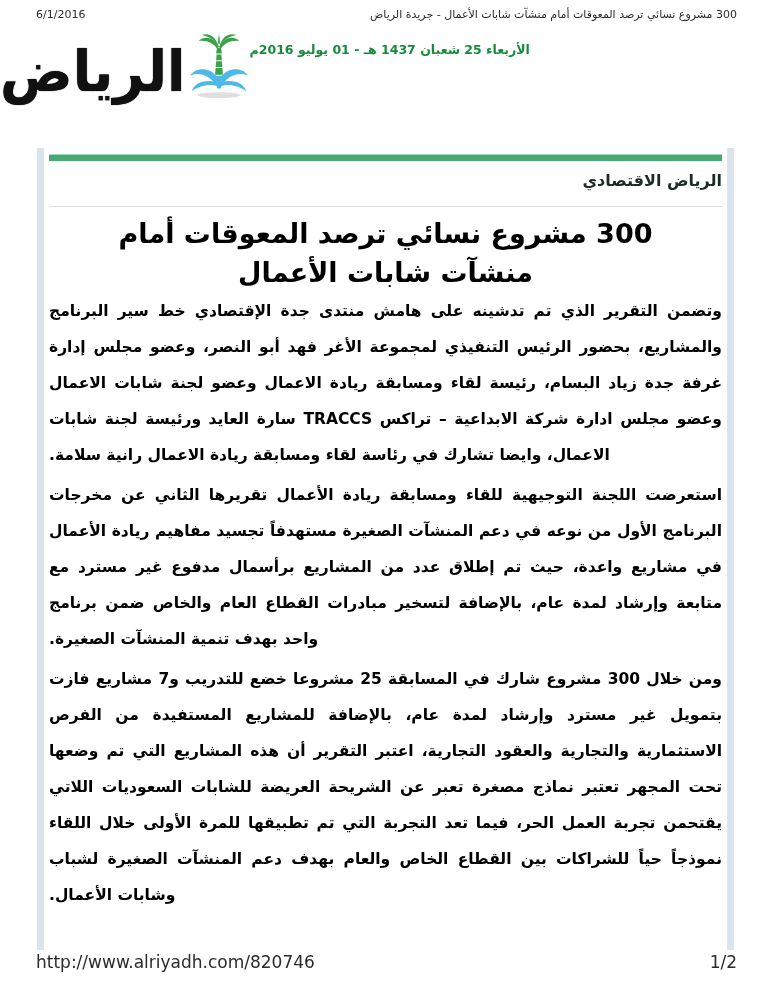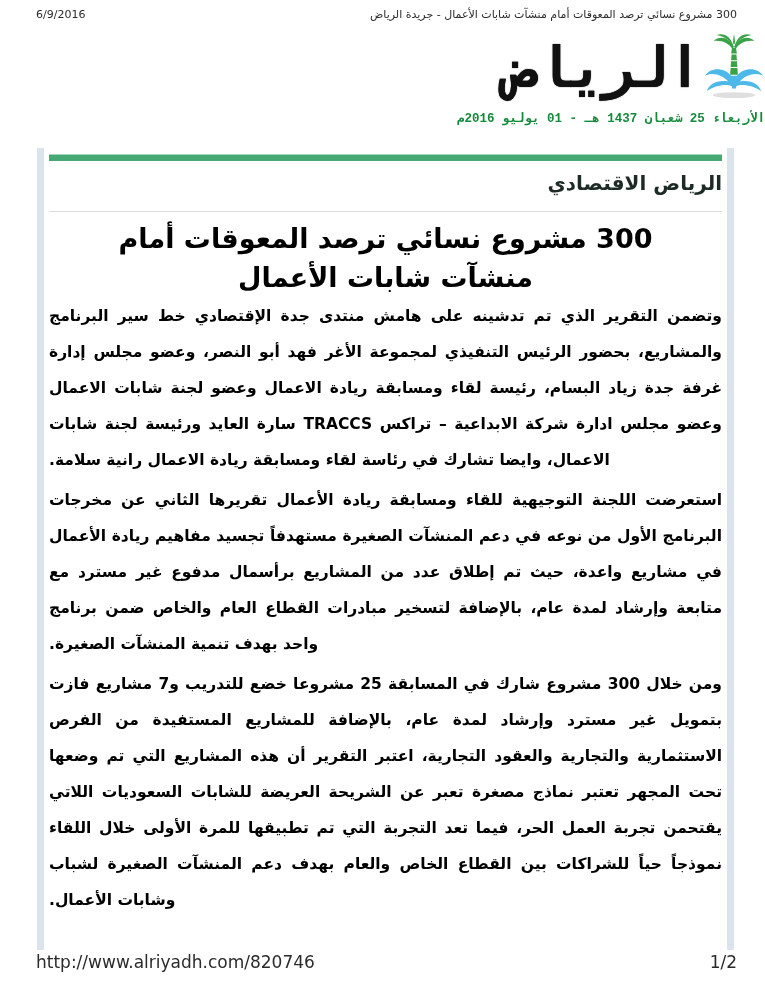--- a/index.html
+++ b/index.html
@@ -15,21 +15,21 @@
   
   .print-header {
     position: absolute; top: 8px; left: 36px; right: 28px;
     display: flex; justify-content: space-between; align-items: flex-start;
     font-size: 11px; color: #2b2b2b;
   }
   .print-header .doc-title { direction: rtl; text-align: left; }
   
   .masthead {
     position: absolute; top: 38px; left: 0; right: 0;
-    display: flex; flex-direction: column; align-items: flex-end; font-family: Liberation Mono, monospace;
+    display: flex; flex-direction: row; align-items: flex-start;
   }
   .logo-row { display: flex; align-items: center; gap: 2px; }
   .logo-text {
     font-size: 54px; font-weight: bold; color: #111;
     line-height: 1; letter-spacing: -2px;
     text-shadow: 0 0 1px #000;
     transform: scaleY(1.05);
   }
   .logo-mark { width: 62px; height: 74px; margin-top: -6px; }
   .masthead-date {
@@ -38,21 +38,21 @@
   }
   
   .page-frame {
     position: absolute; top: 148px; left: 37px; width: 697px; height: 802px;
     border-left: 7px solid #dbe4ec; border-right: 7px solid #dbe4ec;
     padding: 6px 5px 0 5px;
   }
   .green-bar { height: 7px; background: #46a873; border-top: 1px solid #9fd8bb; }
   .section-title {
     margin-top: 10px; direction: rtl; text-align: right;
-    font-size: 20px; font-weight: bold; color: #1d2a26;
+    font-size: 16px; font-weight: bold; color: #1d2a26;
   }
   .issue-row { margin-top: 18px; text-align: left; }
   .issue-inner {
     display: inline-block; direction: rtl;
     font-size: 12.5px; font-weight: 600; color: #111;
   }
   .issue-inner svg { vertical-align: -2px; margin-left: 3px; }
   .divider { border: none; border-top: 1px solid #dddddd; margin-top: 16px; }
   .headline {
     margin: 7px 26px 0 26px;
@@ -78,21 +78,21 @@
   .print-footer {
     position: absolute; bottom: 18px; left: 36px; right: 28px;
     display: flex; justify-content: space-between; align-items: center;
     font-size: 17px; color: #2b2b2b;
   }
 </style>
 </head>
 <body>
 
 <div class="print-header">
-  <span class="doc-date">6/9/2016</span>
+  <span class="doc-date">6/1/2016</span>
   <span class="doc-title" dir="rtl">300 مشروع نسائي ترصد المعوقات أمام منشآت شابات الأعمال - جريدة الرياض</span>
 </div>
 
 <div class="masthead">
   <div class="logo-row">
     <span class="logo-text" dir="rtl">الرياض</span>
     <svg class="logo-mark" viewBox="0 0 64 76" aria-hidden="true">
 
       <g fill="#3aa348">
         <path d="M32 15 C27 5 17 3 11 9 C20 8 27 12 30 17 Z"></path>

